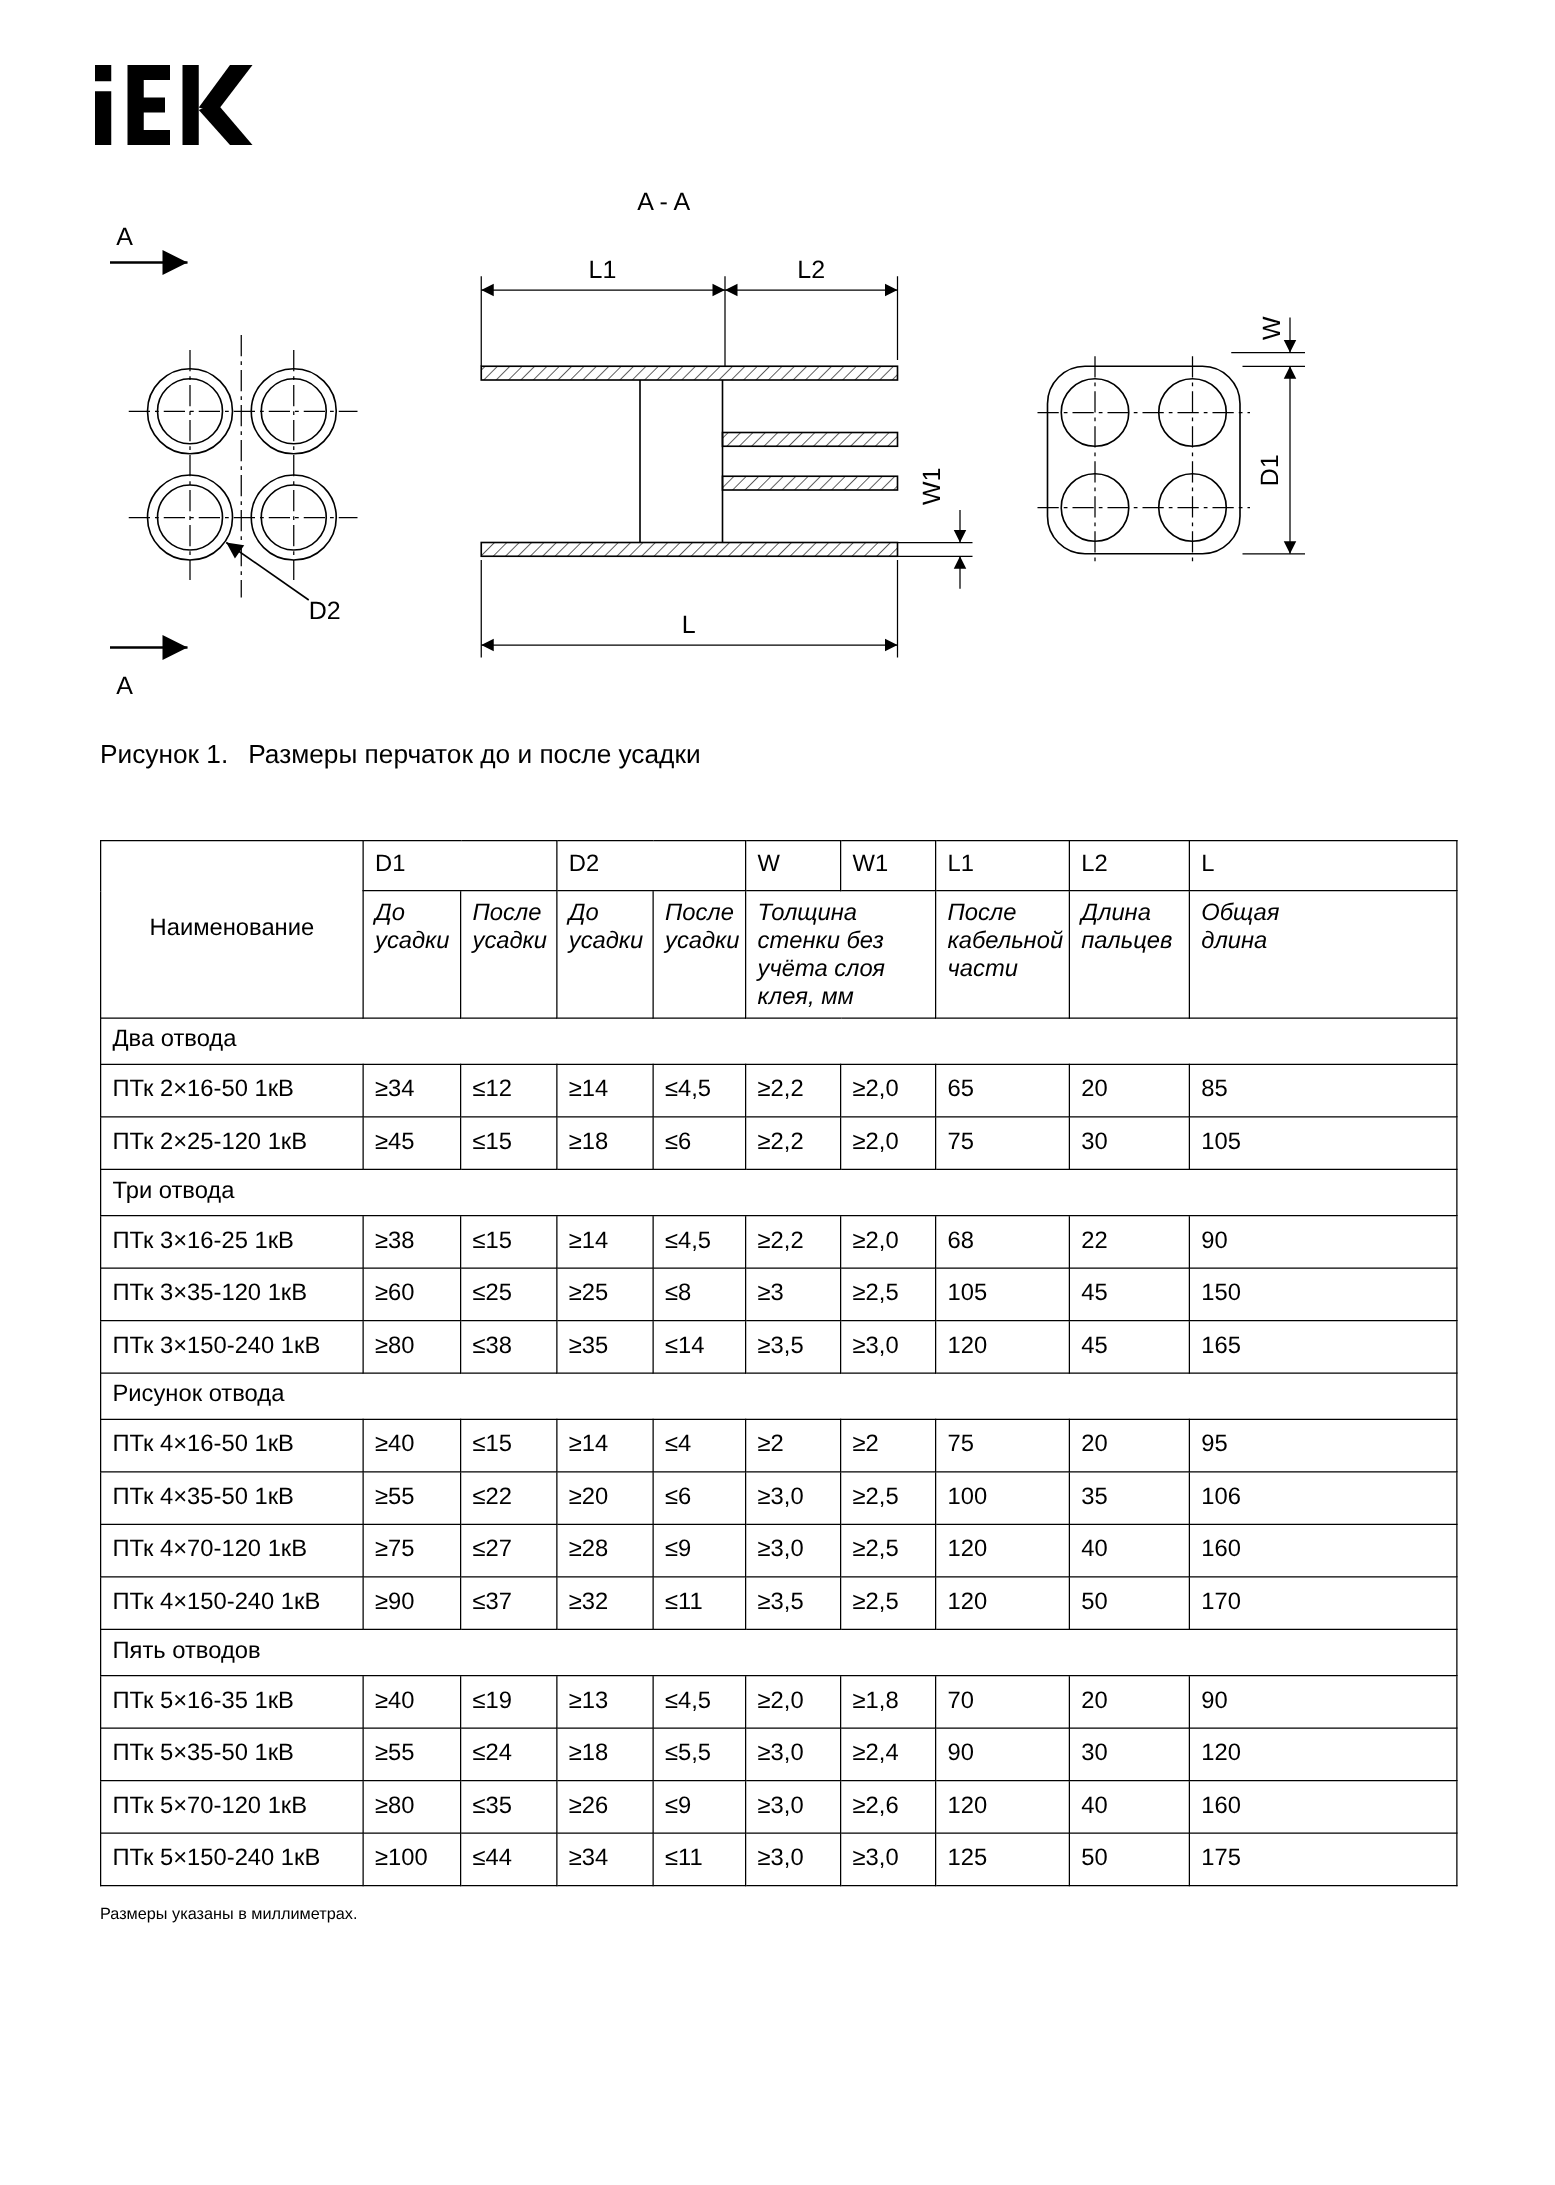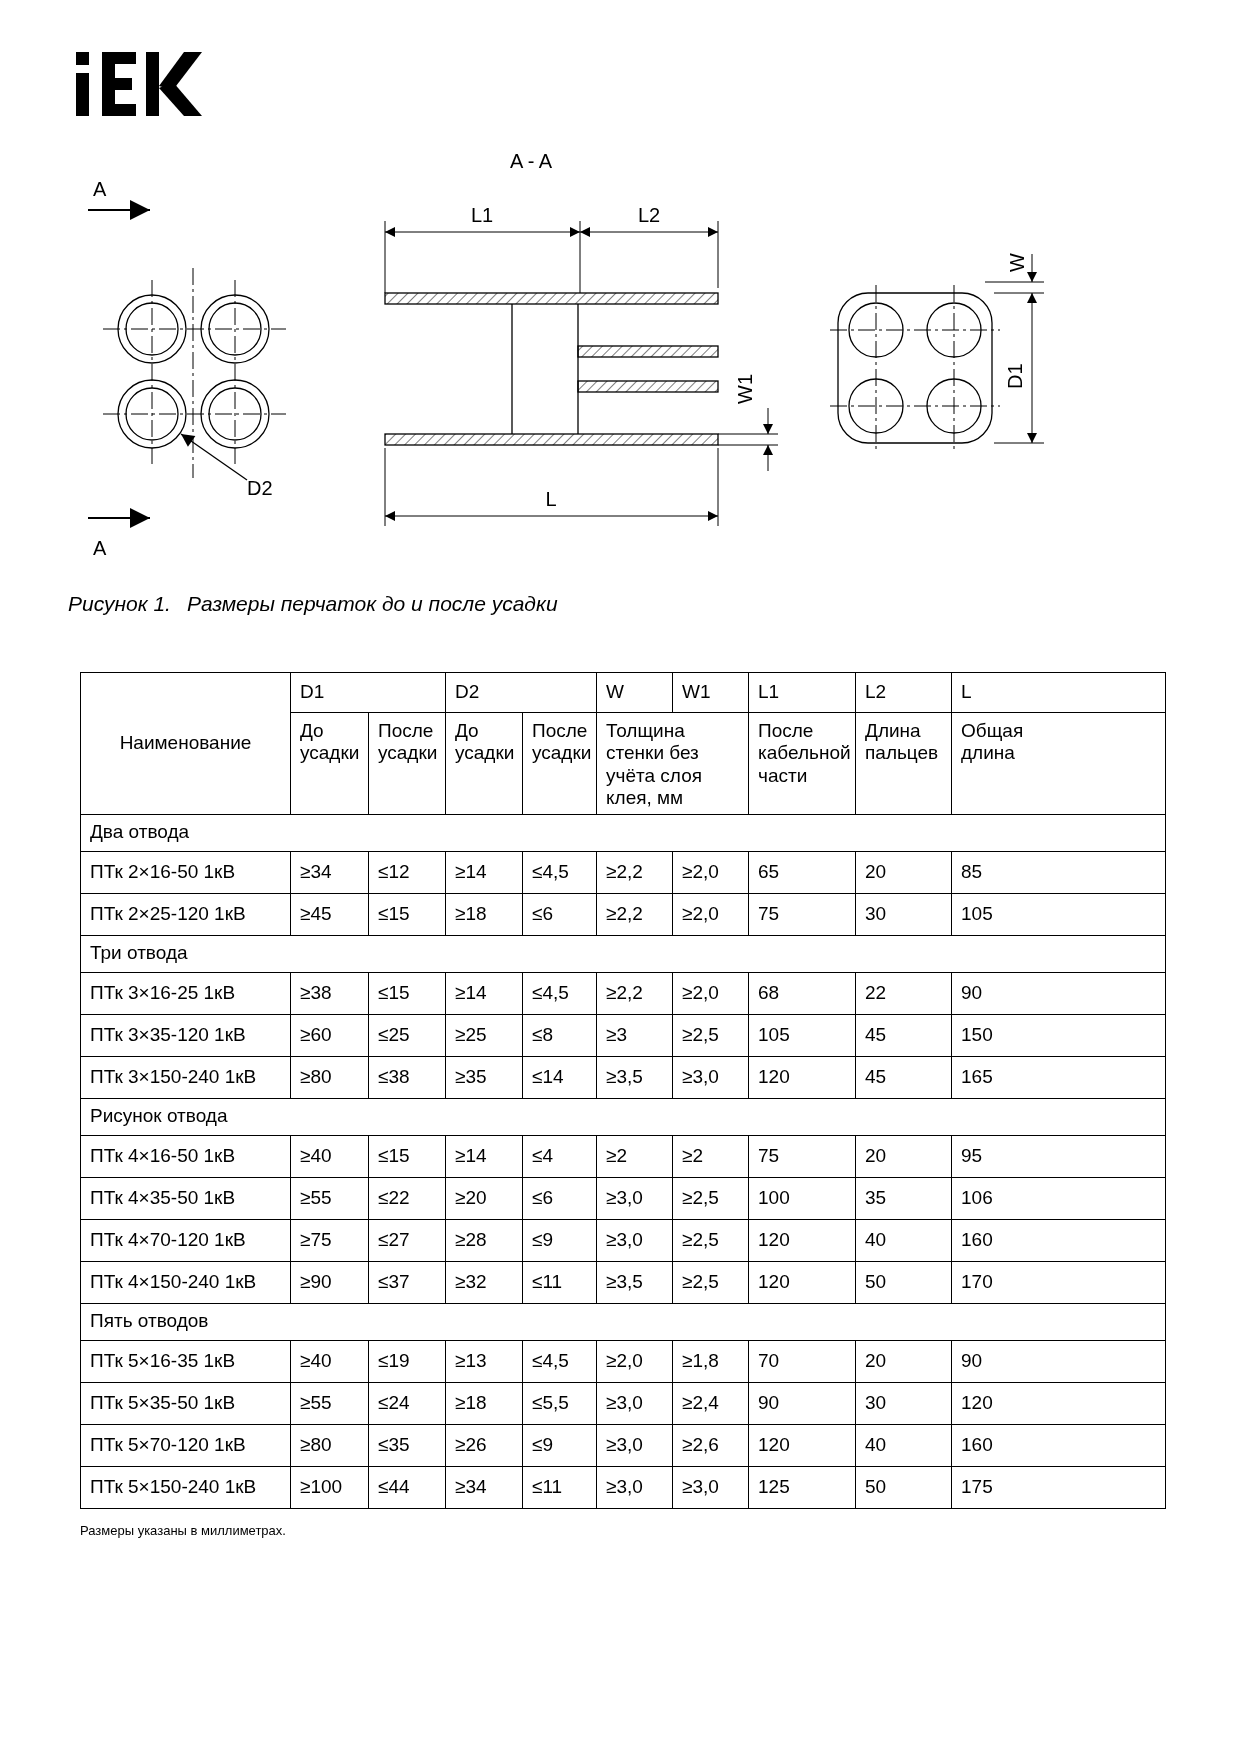--- a/index.html
+++ b/index.html
@@ -5,31 +5,31 @@
   * { box-sizing: border-box; }
   html,body { margin:0; padding:0; background:#ffffff; }
   .page {
     position:relative; width:1244px; height:1748px; margin:0 auto;
     background:#fff; color:#000; overflow:hidden;
     font-family:"Liberation Sans","DejaVu Sans",sans-serif;
   }
   .logo { position:absolute; left:76px; top:52px; }
   .drawing { position:absolute; left:0; top:146px; }
   .drawing text { font-family:"Liberation Sans","DejaVu Sans",sans-serif; font-size:20px; fill:#000; stroke:none; }
-  .caption { position:absolute; left:68px; top:592px; font-size:21px;font-style:italic; }
+  .caption { position:absolute; left:80px; top:592px; font-size:21px; }
   .caption .cap-label { margin-right:16px; }
   .content { position:absolute; left:80px; top:672px; width:1085px; }
 
   table { border-collapse:collapse; width:1085px; table-layout:fixed; font-size:19px; }
   th, td {
     border:1px solid #000; font-weight:400; text-align:left;
     padding:4px 9px; line-height:1.18; overflow:hidden;
   }
   thead tr.row-groups th { height:40px; vertical-align:middle; }
-  thead tr.row-subs th { height:82px; vertical-align:top; padding-top:7px; }
+  thead tr.row-subs th { height:82px; vertical-align:top; padding-top:7px;font-style:italic; }
   th.va-top { vertical-align:top; padding-top:4px;text-align:center; }
   th.wrap-narrow { padding-right:106px; }
   tbody td { height:42px; vertical-align:middle; }
   tbody tr.section-row td { height:37px; }
 
   .footnote { margin-top:14px; font-size:13px; }
 </style>
 </head>
 <body>
 

